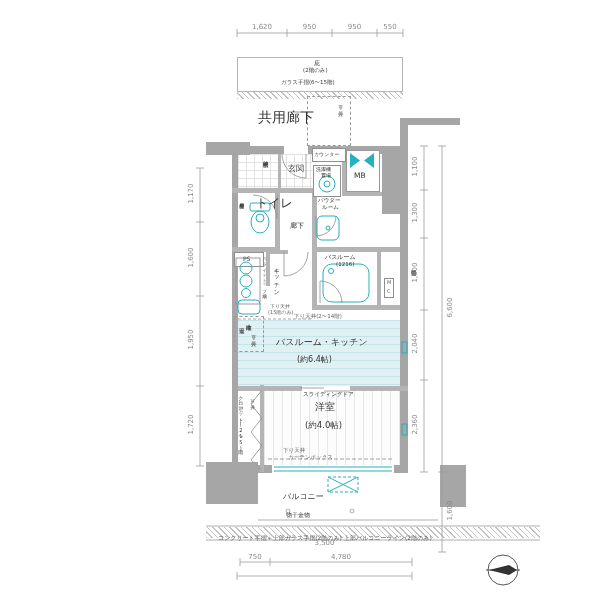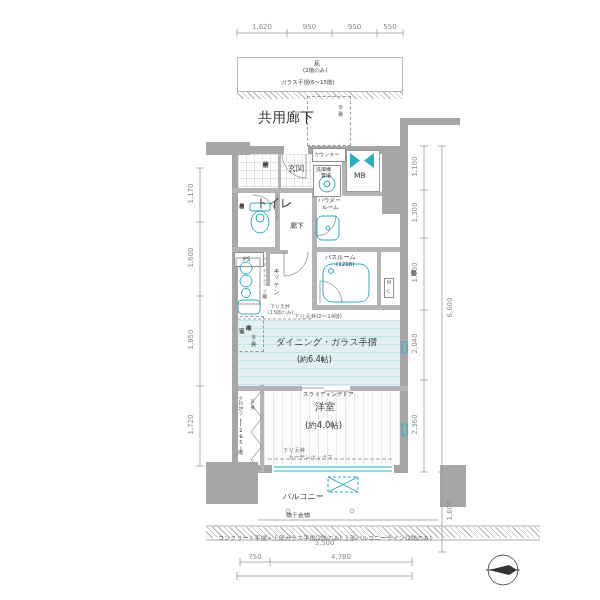--- a/index.html
+++ b/index.html
@@ -192,21 +192,21 @@
   <div class="lbl v" style="left:273px;top:264px;font-size:6px;">キッチン</div>
   <div class="lbl v" style="left:262px;top:254px;font-size:4.5px;color:#666;">スライドトップ収納</div>
   <div class="lbl v" style="left:246px;top:320px;font-size:5.5px;">冷蔵庫</div>
   <div class="lbl v" style="left:239px;top:324px;font-size:5.5px;">置場</div>
   <div class="lbl" style="left:325px;top:254px;font-size:6px;">バスルーム</div>
   <div class="lbl" style="left:336px;top:261px;font-size:5.5px;">(1216)</div>
   <div class="lbl" style="left:270px;top:304px;font-size:5px;color:#666;">下り天井</div>
   <div class="lbl" style="left:268px;top:310px;font-size:5px;color:#666;">(15階のみ)</div>
   <div class="lbl" style="left:294px;top:313px;font-size:5.5px;color:#666;">下り天井(2〜14階)</div>
 
-  <div class="lbl" style="left:276px;top:337px;font-size:9px;">ダイニング・ガラス手摺</div>
+  <div class="lbl" style="left:276px;top:337px;font-size:9px;">バスルーム・キッチン</div>
   <div class="lbl" style="left:297px;top:355px;font-size:8px;">(約6.4帖)</div>
   <div class="lbl v" style="left:251px;top:330px;font-size:5.5px;color:#666;">下り天井</div>
   <div class="lbl" style="left:303px;top:391px;font-size:5.5px;">スライディングドア</div>
   <div class="lbl" style="left:315px;top:401px;font-size:10px;">洋室</div>
   <div class="lbl" style="left:305px;top:421px;font-size:8.5px;">(約4.0帖)</div>
   <div class="lbl v" style="left:237px;top:392px;font-size:5px;">クローゼット(2〜15階)</div>
   <div class="lbl v" style="left:250px;top:396px;font-size:4.5px;color:#666;">下り天井</div>
   <div class="lbl" style="left:283px;top:447px;font-size:5.5px;color:#666;">下り天井</div>
   <div class="lbl" style="left:288px;top:454px;font-size:5.5px;color:#666;">カーテンボックス</div>
 

